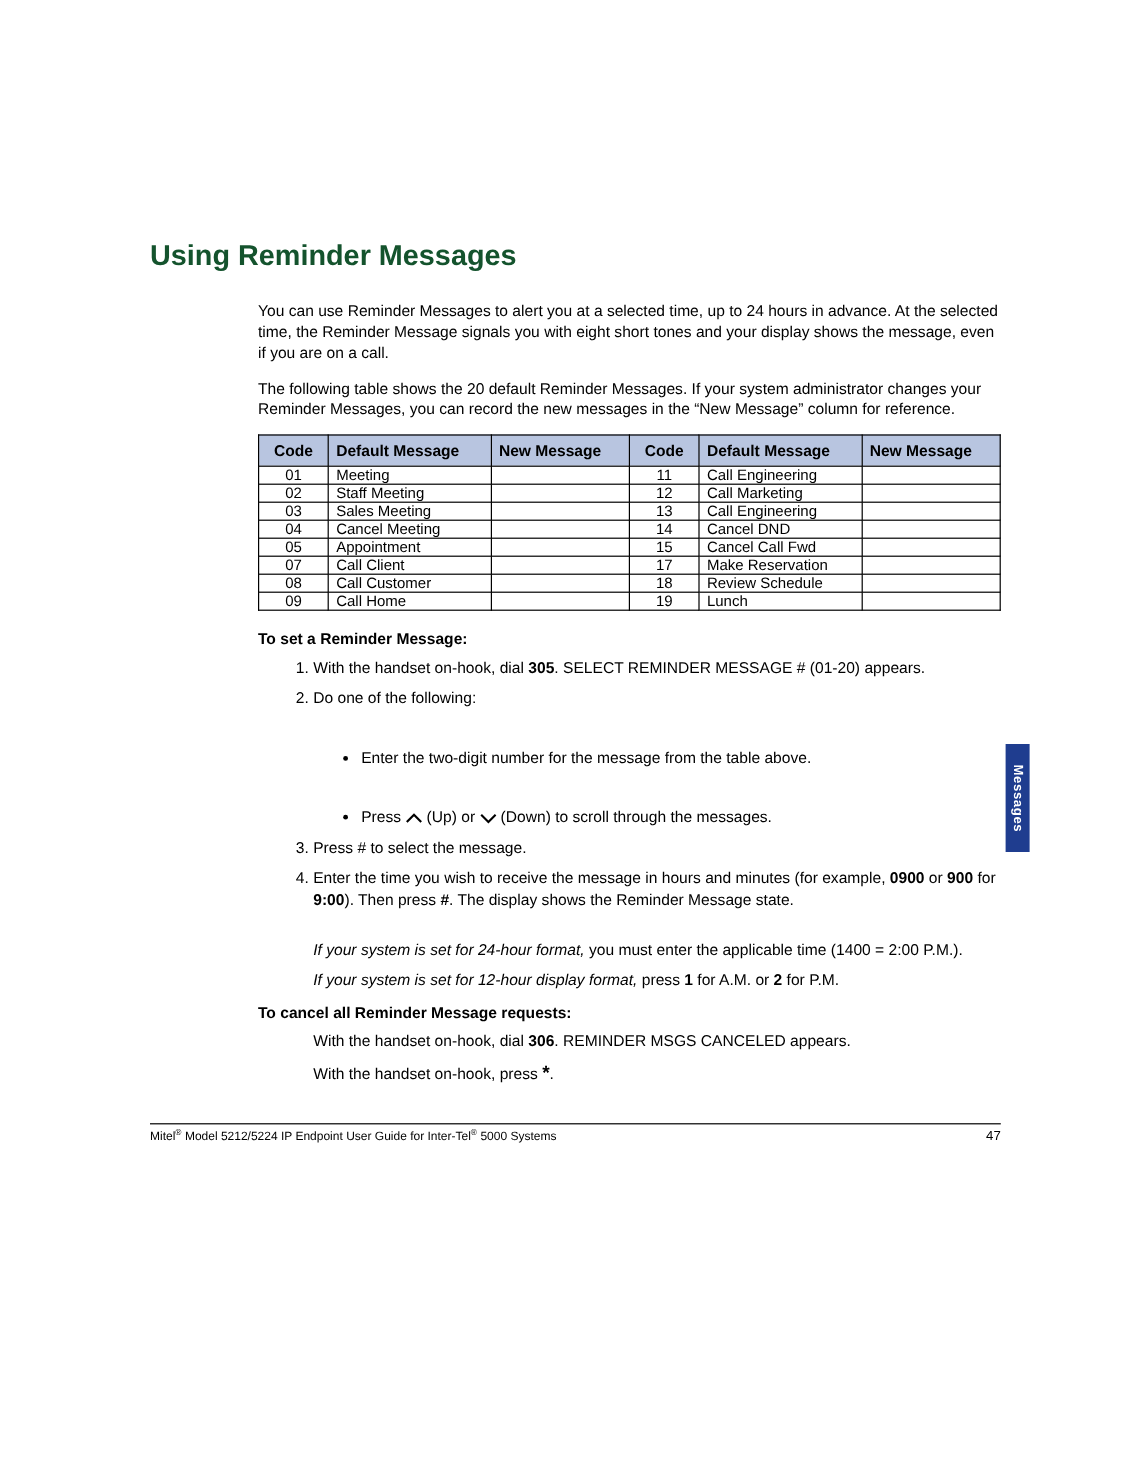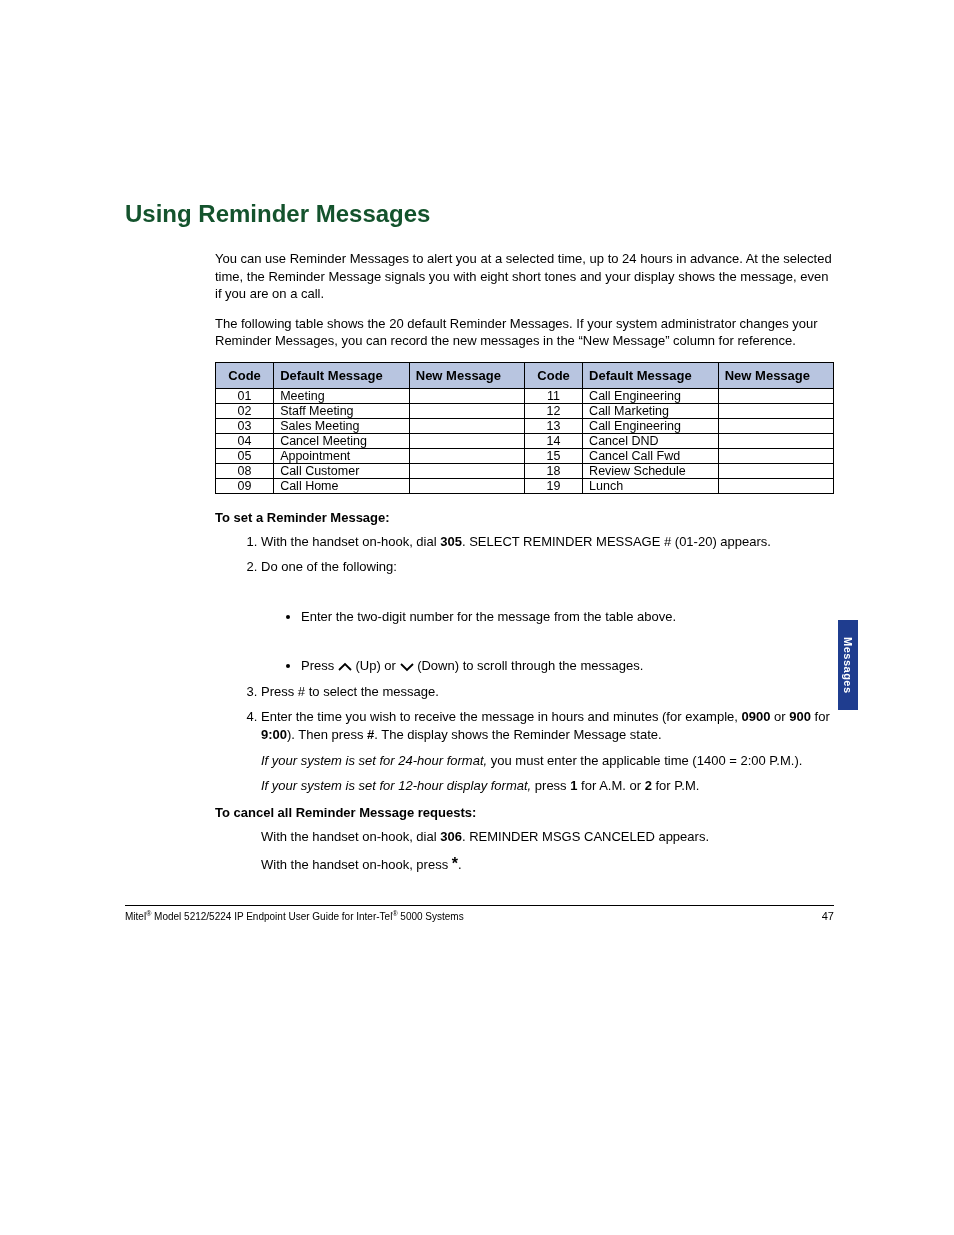--- a/index.html
+++ b/index.html
@@ -161,20 +161,28 @@
             <td class="code">14</td>
             <td>Cancel DND</td>
             <td></td>
           </tr>
           <tr>
             <td class="code">05</td>
             <td>Appointment</td>
             <td></td>
             <td class="code">15</td>
             <td>Cancel Call Fwd</td>
+            <td></td>
+          </tr>
+          <tr>
+            <td class="code">07</td>
+            <td>Call Client</td>
+            <td></td>
+            <td class="code">17</td>
+            <td>Make Reservation</td>
             <td></td>
           </tr>
           <tr>
             <td class="code">08</td>
             <td>Call Customer</td>
             <td></td>
             <td class="code">18</td>
             <td>Review Schedule</td>
             <td></td>
           </tr>
@@ -204,21 +212,21 @@
                 <path d="M1 8 L7 2 L13 8" stroke="#000" stroke-width="1.8" fill="none"></path>
               </svg><span> (Up) or </span><svg class="icon-chev" width="14" height="10" viewBox="0 0 14 10">
                 <path d="M1 2 L7 8 L13 2" stroke="#000" stroke-width="1.8" fill="none"></path>
               </svg><span> (Down) to scroll through the messages.</span>
           </li>
         </ul>
       </li>
       <li>Press # to select the message.</li>
       <li>
         <span>Enter the time you wish to receive the message in hours and minutes (for example, </span><span class="b">0900</span><span> or </span><span class="b">900</span><span> for </span><span class="b">9:00</span><span>). Then press </span><span class="b">#</span><span>. The display shows the Reminder Message state.</span>
-        <div style="margin-top:8px;">
+        <div style="margin-top:24px;">
           <span class="italic">If your system is set for 24-hour format,</span><span> you must enter the applicable time (1400 = 2:00 P.M.).</span>
         </div>
         <div style="margin-top:8px;">
           <span class="italic">If your system is set for 12-hour display format,</span><span> press </span><span class="b">1</span><span> for A.M. or </span><span class="b">2</span><span> for P.M.</span>
         </div>
       </li>
     </ol>
 
     <div class="step-title">To cancel all Reminder Message requests:</div>
     <div class="indented">

